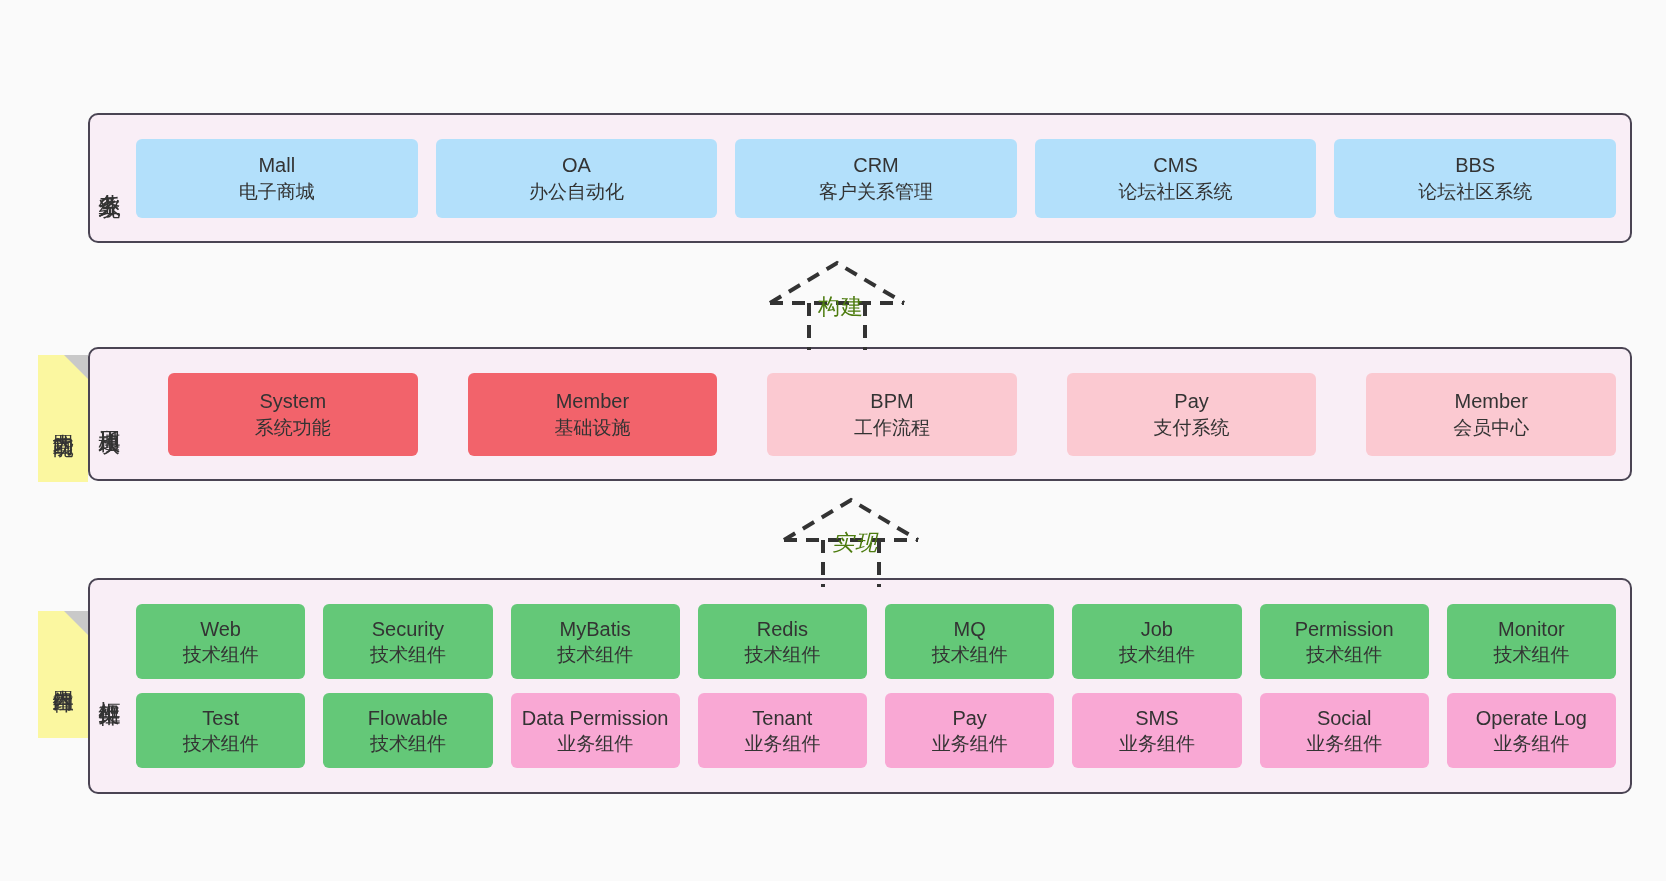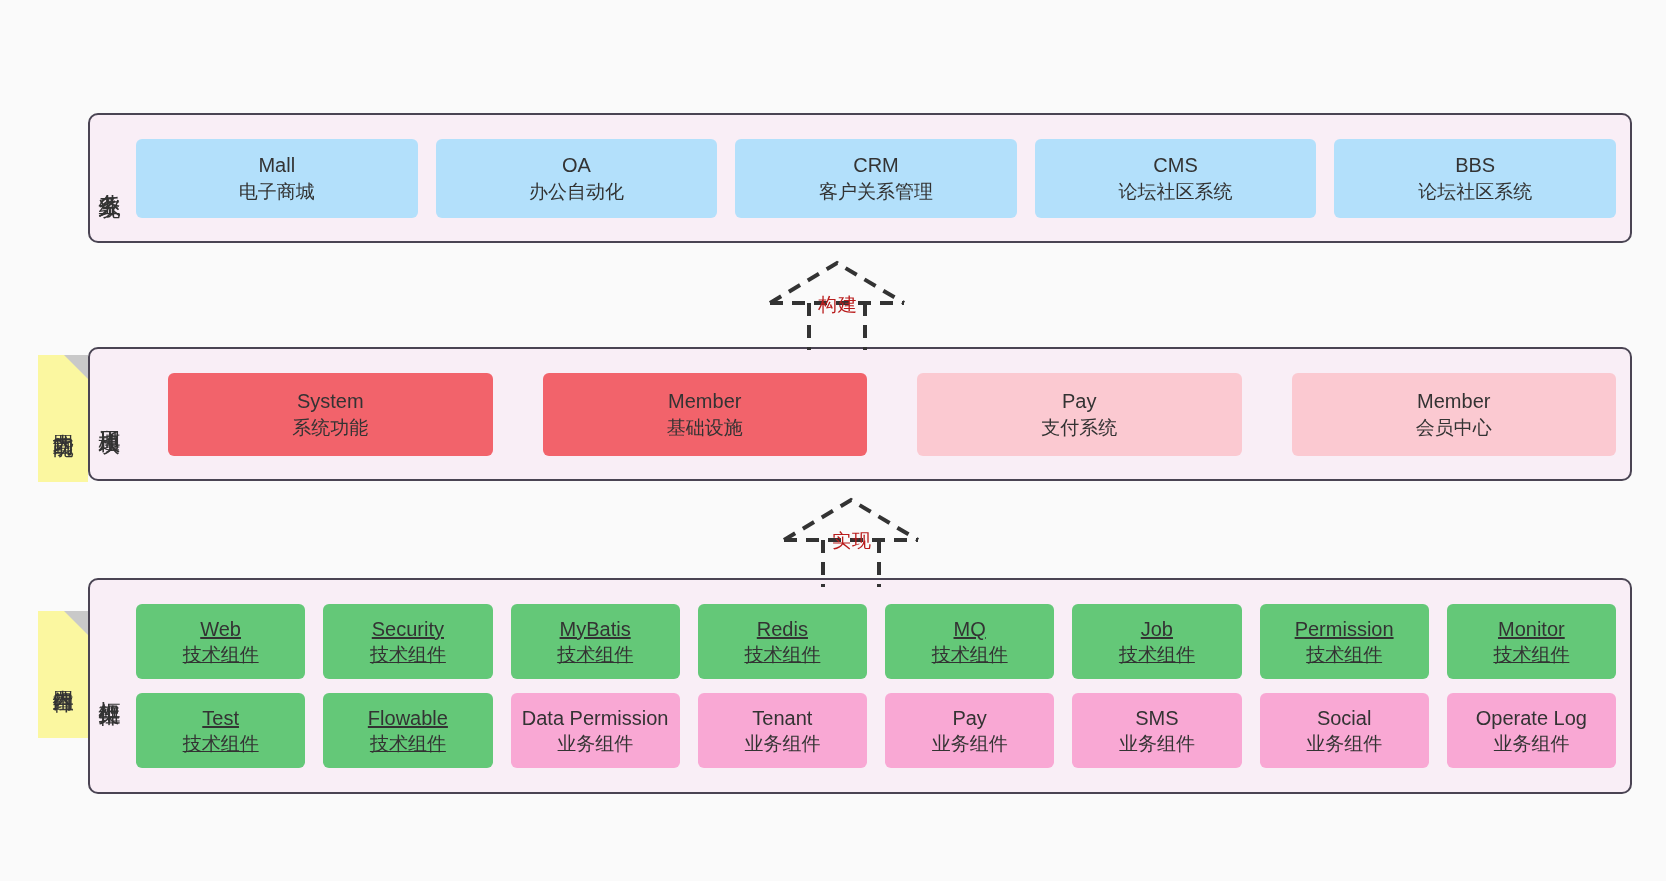--- a/index.html
+++ b/index.html
@@ -72,21 +72,21 @@
     color: #333333;
     box-sizing: border-box;
     padding: 4px 6px;
   }
   .box .t1 { font-size: 20px; line-height: 1.32; }
   .box .t2 { font-size: 19px; line-height: 1.32; }
 
   .blue   { background: #b3e0fb; }
   .red    { background: #f2636b; }
   .pink   { background: #fbc9d1; }
-  .green  { background: #64c878; text-decoration: underline; }
+  .green  { background: #64c878; }
   .lgreen { background: #f9a8d4; }
 
   .tall-biz  { height: 79px; }
   .tall-mod  { height: 83px; margin-left: 32px; }
   .tall-fw   { height: 75px; }
 
   
   .note {
     position: absolute;
     background: #fbf7a0;
@@ -112,22 +112,22 @@
     border-color: transparent #c9c9c9 transparent transparent;
   }
 
   
   .arrow-wrap {
     position: absolute;
     z-index: 2;
   }
   .arrow-label {
     position: absolute;
-    font-size: 19px;
-    color: #b91c1c;
+    font-size: 22px;
+    color: #4d7c0f;
     background: transparent;
     white-space: nowrap;
     z-index: 4;
     letter-spacing: 1px;
   }
 </style>
 </head>
 <body>
 
 <div id="canvas">
@@ -183,40 +183,44 @@
       <div class="row">
         <div class="box red tall-mod">
           <span class="t1">System</span>
           <span class="t2">系统功能</span>
         </div>
         <div class="box red tall-mod">
           <span class="t1">Member</span>
           <span class="t2">基础设施</span>
         </div>
         <div class="box pink tall-mod">
+          <span class="t1">BPM</span>
+          <span class="t2">工作流程</span>
+        </div>
+        <div class="box pink tall-mod">
           <span class="t1">Pay</span>
           <span class="t2">支付系统</span>
         </div>
         <div class="box pink tall-mod">
           <span class="t1">Member</span>
           <span class="t2">会员中心</span>
         </div>
       </div>
     </div>
   </div>
 
   <div class="arrow-wrap" style="left:766px; top:492px; width:170px; height:95px;">
     <svg width="170" height="95" viewBox="0 0 170 95">
       <path d="M 18 48 L 85 8 L 152 48" fill="none" stroke="#333333" stroke-width="4" stroke-dasharray="13 9" stroke-linecap="butt"></path>
       <path d="M 18 48 L 152 48" fill="none" stroke="#333333" stroke-width="4" stroke-dasharray="13 9" stroke-linecap="butt"></path>
       <path d="M 57 48 L 57 95" fill="none" stroke="#333333" stroke-width="4" stroke-dasharray="13 9"></path>
       <path d="M 113 48 L 113 95" fill="none" stroke="#333333" stroke-width="4" stroke-dasharray="13 9"></path>
     </svg>
   </div>
-  <div class="arrow-label" style="left:832px; top:528px;">实现</div>
+  <div class="arrow-label" style="left:832px; top:528px;font-style:italic;">实现</div>
 
   <div class="note" style="left:38px; top:611px; width:50px; height:127px;">
     <span class="fold"></span>
     <span>内置组件</span>
   </div>
 
   <div class="layer" id="layer-framework" style="left:88px; top:578px; width:1544px; height:216px;">
     <div class="layer-title">框架组件</div>
     <div class="layer-body">
 

